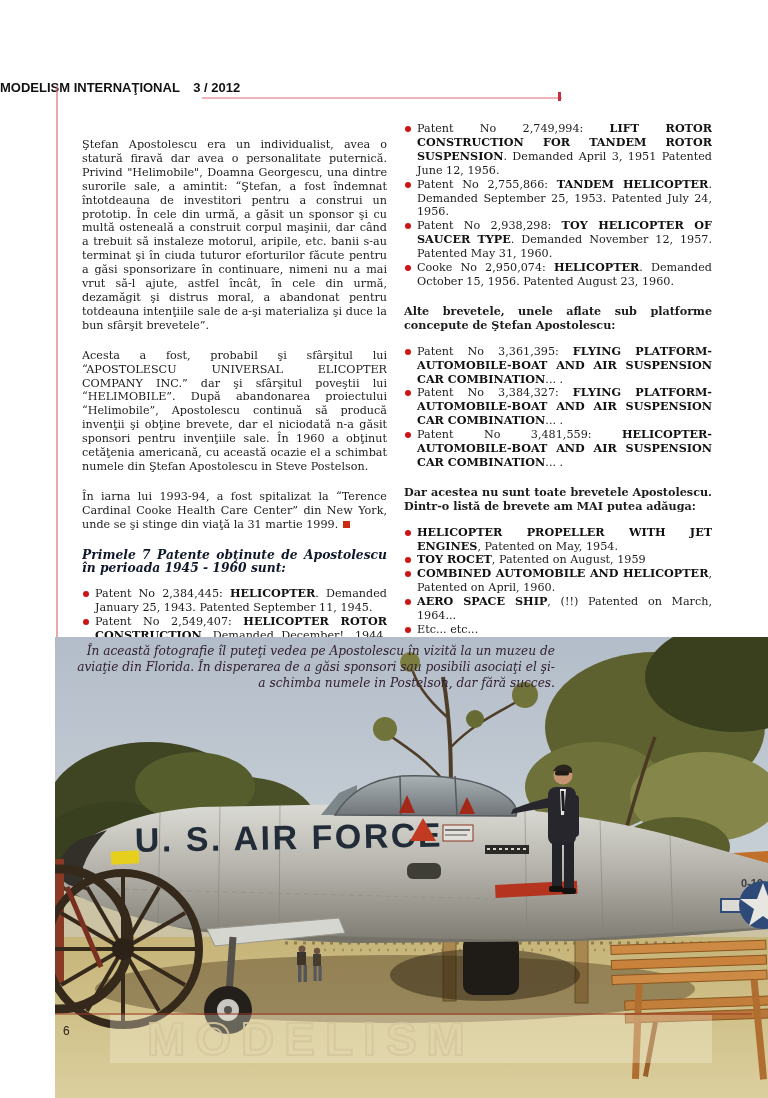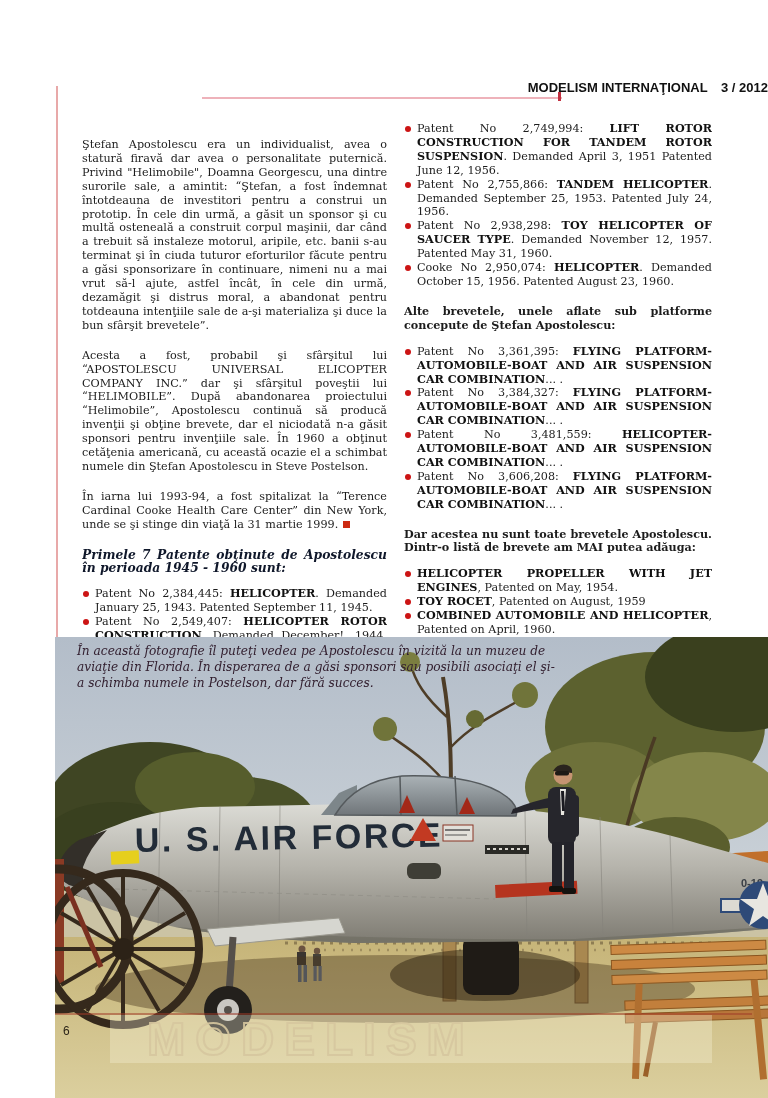--- a/index.html
+++ b/index.html
@@ -1,40 +1,40 @@
 <!DOCTYPE html>
 <html><head>
 <meta charset="utf-8">
 <style>
   html,body{margin:0;padding:0;}
   body{background:#777;}
   #page{position:relative;width:768px;height:1098px;background:#ffffff;overflow:hidden;
         font-family:"DejaVu Serif","Liberation Serif",serif;color:#1c1c1c;}
   
-  .hdr{position:absolute;top:80px;left:0;width:768px;text-align:right;
+  .hdr{position:absolute;top:80px;left:0;width:768px;text-align:left;
        font-family:"Liberation Sans",sans-serif;font-weight:bold;font-size:13px;color:#111;}
   .hdr .issue{margin-left:10px;}
   .hdr-line{position:absolute;top:97px;left:202px;width:360px;height:2px;background:#eeb2ba;}
   .hdr-tick{position:absolute;top:92px;left:558px;width:3px;height:9px;background:#c23040;}
   .page-rule{position:absolute;left:56px;top:86px;width:2px;height:924px;background:rgba(216,112,112,.6);}
   
   .col{position:absolute;top:122px;height:518px;overflow:hidden;font-size:11.2px;line-height:13.9px;text-align:justify;}
   #colL{left:82px;width:305px;}
   #colR{left:404px;width:308px;}
   .col p{margin:16px 0 12px 0;}
   .subhead{font-weight:bold;font-style:italic;font-size:12.3px;color:#0f172a;margin:0 0 2px 0;text-align:justify;}
   .pat{position:relative;padding-left:13px;margin:0;}
   .pat .blt{position:absolute;left:1px;top:4px;width:6px;height:6px;border-radius:50%;background:#cc1414;}
   .pat b{color:#111;}
   .endsq{display:inline-block;width:7px;height:7px;background:#cc2a12;margin-left:5px;vertical-align:baseline;}
   .intro{margin:10px 0 2px 0;font-weight:bold;}
   
   #photo{position:absolute;left:55px;top:637px;width:713px;height:461px;overflow:hidden;background:#bcc5cf;}
   #caption{position:absolute;left:22px;top:6px;width:478px;font-style:italic;font-size:12.2px;line-height:16px;
-           color:#332030;z-index:5;}
+           color:#332030;z-index:5;text-align:right;}
   #photo svg{position:absolute;left:0;top:0;}
 </style>
 </head>
 <body>
 
 <div id="page">
 
   <div class="hdr">
     <span>MODELISM INTERNAŢIONAL</span>
     <span class="issue">3 / 2012</span>
@@ -56,21 +56,20 @@
   <div class="col" id="colR">
     <div class="pat"><span class="blt"></span><span>Patent No 2,749,994: </span><b>LIFT ROTOR CONSTRUCTION FOR TANDEM ROTOR SUSPENSION</b><span>. Demanded April 3, 1951 Patented June 12, 1956.</span></div>
     <div class="pat"><span class="blt"></span><span>Patent No 2,755,866: </span><b>TANDEM HELICOPTER</b><span>. Demanded September 25, 1953. Patented July 24, 1956.</span></div>
     <div class="pat"><span class="blt"></span><span>Patent No 2,938,298: </span><b>TOY HELICOPTER OF SAUCER TYPE</b><span>. Demanded November 12, 1957. Patented May 31, 1960.</span></div>
     <div class="pat"><span class="blt"></span><span>Cooke No 2,950,074: </span><b>HELICOPTER</b><span>. Demanded October 15, 1956. Patented August 23, 1960.</span></div>
 
     <p class="intro">Alte brevetele, unele aflate sub platforme concepute de Ştefan Apostolescu:</p>
     <div class="pat"><span class="blt"></span><span>Patent No 3,361,395: </span><b>FLYING PLATFORM-AUTOMOBILE-BOAT AND AIR SUSPENSION CAR COMBINATION</b><span>... .</span></div>
     <div class="pat"><span class="blt"></span><span>Patent No 3,384,327: </span><b>FLYING PLATFORM-AUTOMOBILE-BOAT AND AIR SUSPENSION CAR COMBINATION</b><span>... .</span></div>
     <div class="pat"><span class="blt"></span><span>Patent No 3,481,559: </span><b>HELICOPTER-AUTOMOBILE-BOAT AND AIR SUSPENSION CAR COMBINATION</b><span>... .</span></div>
-    <div class="pat"><span class="blt"></span><span>Patent No 3,606,208: </span><b>FLYING PLATFORM-AUTOMOBILE-BOAT AND AIR SUSPENSION CAR COMBINATION</b><span>... .</span></div>
 
     <p class="intro">Dar acestea nu sunt toate brevetele Apostolescu. Dintr-o listă de brevete am MAI putea adăuga:</p>
     <div class="pat"><span class="blt"></span><span></span><b>HELICOPTER PROPELLER WITH JET ENGINES</b><span>, Patented on May, 1954.</span></div>
     <div class="pat"><span class="blt"></span><span></span><b>TOY ROCET</b><span>, Patented on August, 1959</span></div>
     <div class="pat"><span class="blt"></span><span></span><b>COMBINED AUTOMOBILE AND HELICOPTER</b><span>, Patented on April, 1960.</span></div>
     <div class="pat"><span class="blt"></span><span></span><b>AERO SPACE SHIP</b><span>, (!!) Patented on March, 1964...</span></div>
     <div class="pat"><span class="blt"></span><span></span><b></b><span>Etc... etc...</span></div>
   </div>
 
   <div id="photo">

